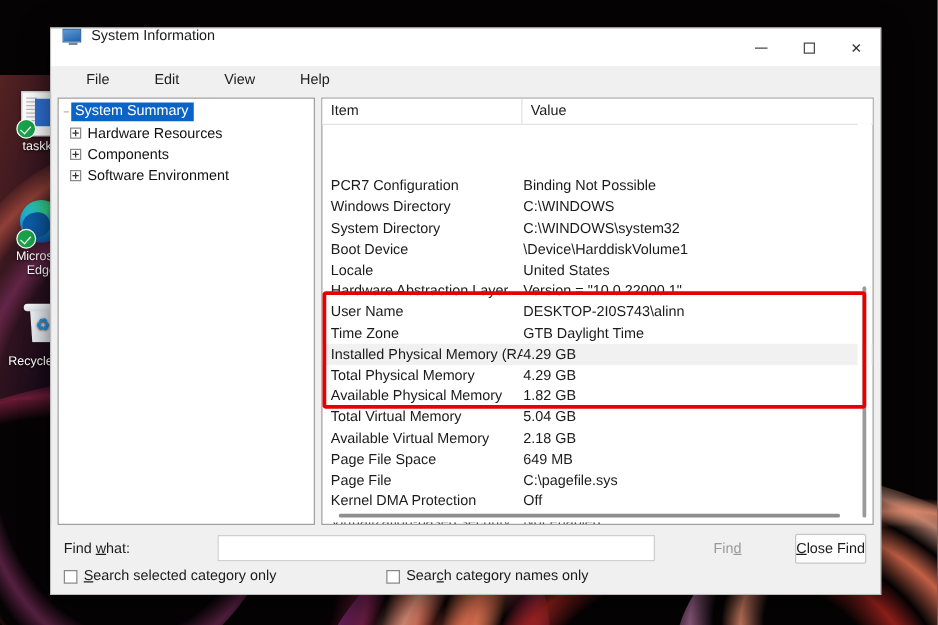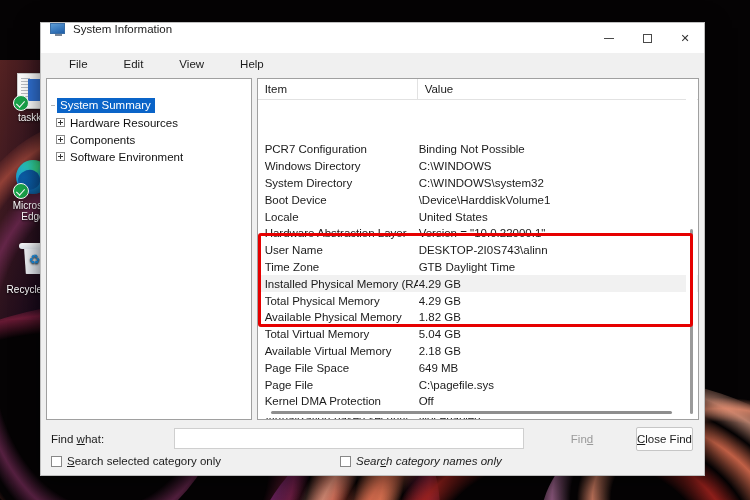--- a/index.html
+++ b/index.html
@@ -94,21 +94,21 @@
     font-size:11px;color:#333;cursor:default;}
   .gl-min{display:block;width:10px;height:1px;background:#4a4a4a;}
   .gl-max{display:block;width:9px;height:9px;border:1px solid #4a4a4a;box-sizing:border-box;}
 
   .menubar{height:22px;background:#f0f0f0;display:flex;align-items:center;padding-left:20px;gap:20px;flex:0 0 auto;}
   .menuitem{font-size:11.5px;color:#1b1b1b;padding:2px 8px;cursor:default;}
 
   .body{flex:1 1 auto;display:flex;padding:3px 5px 0 5px;gap:5px;min-height:0;}
 
   .treepane{width:213px;background:#fff;border:1px solid #a0a0a0;overflow:hidden;
-    font-size:11.5px;color:#111;padding-top:18px;position:relative;}
+    font-size:11.5px;color:#111;padding-top:2px;position:relative;}
   .tnode{display:flex;align-items:center;height:17px;padding-left:4px;}
   .tnode.child{padding-left:9px;}
   .sel{background:#0a64c8;color:#fff;padding:1px 4px 1px 3px;display:inline-block;line-height:13px;}
   .expander{width:9px;height:9px;border:1px solid #8a8a8a;background:#fff;margin-right:5px;
     position:relative;flex:0 0 auto;box-sizing:border-box;}
   .expander:before{content:"";position:absolute;left:1px;top:3px;width:5px;height:1px;background:#333;}
   .expander:after{content:"";position:absolute;left:3px;top:1px;width:1px;height:5px;background:#333;}
   .dash{width:4px;height:1px;background:#b4b4b4;margin-right:2px;flex:0 0 auto;}
 
   .listpane{flex:1 1 auto;background:#fff;border:1px solid #a0a0a0;display:flex;flex-direction:column;
@@ -136,21 +136,21 @@
   .findbar{flex:0 0 auto;height:55px;background:#f0f0f0;position:relative;}
   .fb-label{position:absolute;left:10px;top:13px;font-size:11.5px;color:#1b1b1b;}
   .fb-input{position:absolute;left:133px;top:8px;width:350px;height:21px;background:#fff;
     border:1px solid #cfcfcf;box-sizing:border-box;}
   .fb-btn{position:absolute;top:7px;height:24px;font-size:11.5px;background:#f0f0f0;
     display:flex;align-items:center;justify-content:center;box-sizing:border-box;}
   .fb-find{left:492px;width:98px;color:#9a9a9a;border:1px solid #f0f0f0;}
   .fb-close{left:595px;width:108px;max-width:57px;color:#1b1b1b;background:#fdfdfd;border:1px solid #c6c6c6;border-radius:2px;}
   .cbrow{position:absolute;top:35px;font-size:11.5px;color:#1b1b1b;display:flex;align-items:center;gap:5px;}
   .cb1{left:10px;}
-  .cb2{left:299px;font-style:italic;}
+  .cb2{left:268px;}
   .cbox{width:11px;height:11px;border:1px solid #888;background:#fff;box-sizing:border-box;}
   .u{text-decoration:underline;}
 </style>
 </head>
 <body>
 
 <div id="desktop">
   <div class="wall-swirl wp-e"></div>
   <div class="wall-swirl wp-d"></div>
   <div class="wall-swirl wp-a"></div>

